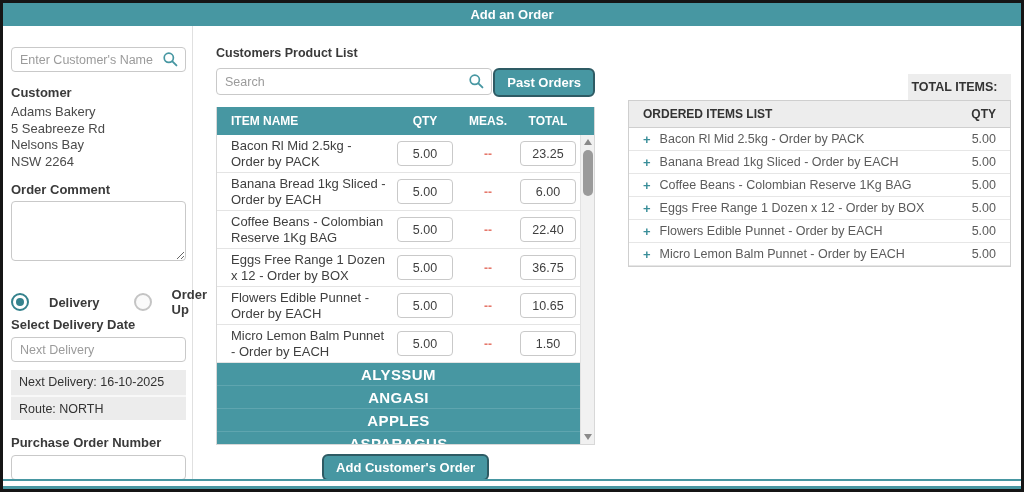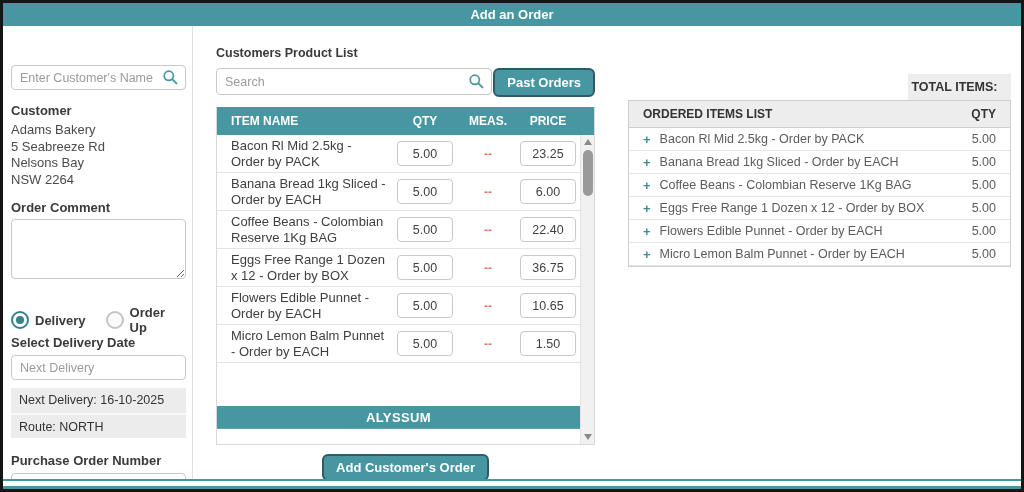--- a/index.html
+++ b/index.html
@@ -37,21 +37,21 @@
   }
   .text-input::placeholder { color:#9b9b9b; }
   .search-glyph { position:absolute; right:7px; top:4px; width:17px; height:17px; }
   .lbl { font-size:13px; font-weight:700; color:#3a3a3a; }
   .addr { font-size:13px; color:#4a4a4a; line-height:16.5px; }
   .comment-area {
     width:100%; height:60px; border:1px solid #c9c9c9; border-radius:4px;
     resize:both; font-family:"Liberation Sans", sans-serif; font-size:12.5px;
     outline:none; padding:4px 6px;
   }
-  .radio-row { display:flex; align-items:center; gap:6px; }
+  .radio-row { display:flex; align-items:center; gap:20px; }
   .radio {
     width:18px; height:18px; border-radius:50%; background:#fff; position:relative;
     flex:0 0 auto;
   }
   .radio.sel { border:2px solid #35828d; }
   .radio.sel::after {
     content:""; position:absolute; left:3px; top:3px; width:8px; height:8px;
     border-radius:50%; background:#35828d;
   }
   .radio.unsel { border:2px solid #c4c4c4; background:#fafafa; }
@@ -93,23 +93,22 @@
   .cell-qty { width:70px; display:flex; justify-content:center; }
   .cell-meas { width:56px; text-align:center; font-size:12px; font-weight:700; color:#e5786b; }
   .cell-price { width:64px; display:flex; justify-content:center; }
   .num-input {
     width:56px; height:25px; border:1px solid #c9c9c9; border-radius:4px;
     text-align:center; font-family:"Liberation Sans", sans-serif; font-size:12.5px;
     color:#3f3f3f; outline:none;
   }
   .cat-banner {
     height:23px; line-height:23px; background:#4797a2; color:#fff; text-align:center;
-    font-size:13px; font-weight:700; letter-spacing:.4px; border-bottom:1px solid #5fa5af;
+    font-size:15px; font-weight:700; letter-spacing:.4px; border-bottom:1px solid #5fa5af;
     margin-right:14px;
-    margin-top:43px;
   }
   
   .vscroll {
     position:absolute; top:0; right:0; bottom:0; width:14px; background:#f1f1f1;
     border-left:1px solid #e2e2e2;
   }
   .sb-arrow { position:absolute; left:0; width:14px; height:14px; }
   .sb-arrow.up { top:0; }
   .sb-arrow.down { bottom:0; }
   .tri-up {
@@ -150,21 +149,21 @@
   .oqty { width:50px; text-align:right; }
 </style>
 </head>
 <body>
 
 <div class="window">
 
   <div class="titlebar">Add an Order</div>
 
   <div class="left-panel">
-    <div class="input-wrap" style="margin-top:39px;">
+    <div class="input-wrap" style="margin-top:21px;">
       <input class="text-input" type="text" placeholder="Enter Customer's Name" style="">
       <svg class="search-glyph" viewBox="0 0 20 20">
         <circle cx="8" cy="8" r="5.4" fill="none" stroke="#4797a2" stroke-width="2"></circle>
         <line x1="12.2" y1="12.2" x2="17" y2="17" stroke="#4797a2" stroke-width="2.2" stroke-linecap="round"></line>
       </svg>
     </div>
 
     <div class="lbl" style="margin-top:13px;">Customer</div>
     <div class="addr" style="margin-top:4px;">
       <div>Adams Bakery</div>
@@ -209,21 +208,21 @@
         </svg>
       </div>
       <button class="btn-teal">Past Orders</button>
     </div>
 
     <div class="ptable">
       <div class="ptable-head">
         <div class="col-name">ITEM NAME</div>
         <div class="col-qty">QTY</div>
         <div class="col-meas">MEAS.</div>
-        <div class="col-price">PRICE</div>
+        <div class="col-price">TOTAL</div>
         <div class="col-sb"></div>
       </div>
       <div class="ptable-body">
         <div class="prows" id="product-rows">
             <div class="prow">
     <div class="pname">Bacon Rl Mid 2.5kg - Order by PACK</div>
     <div class="cell-qty">
                 <input class="num-input" value="5.00" style="">
               </div>
     <div class="cell-meas">--</div>

